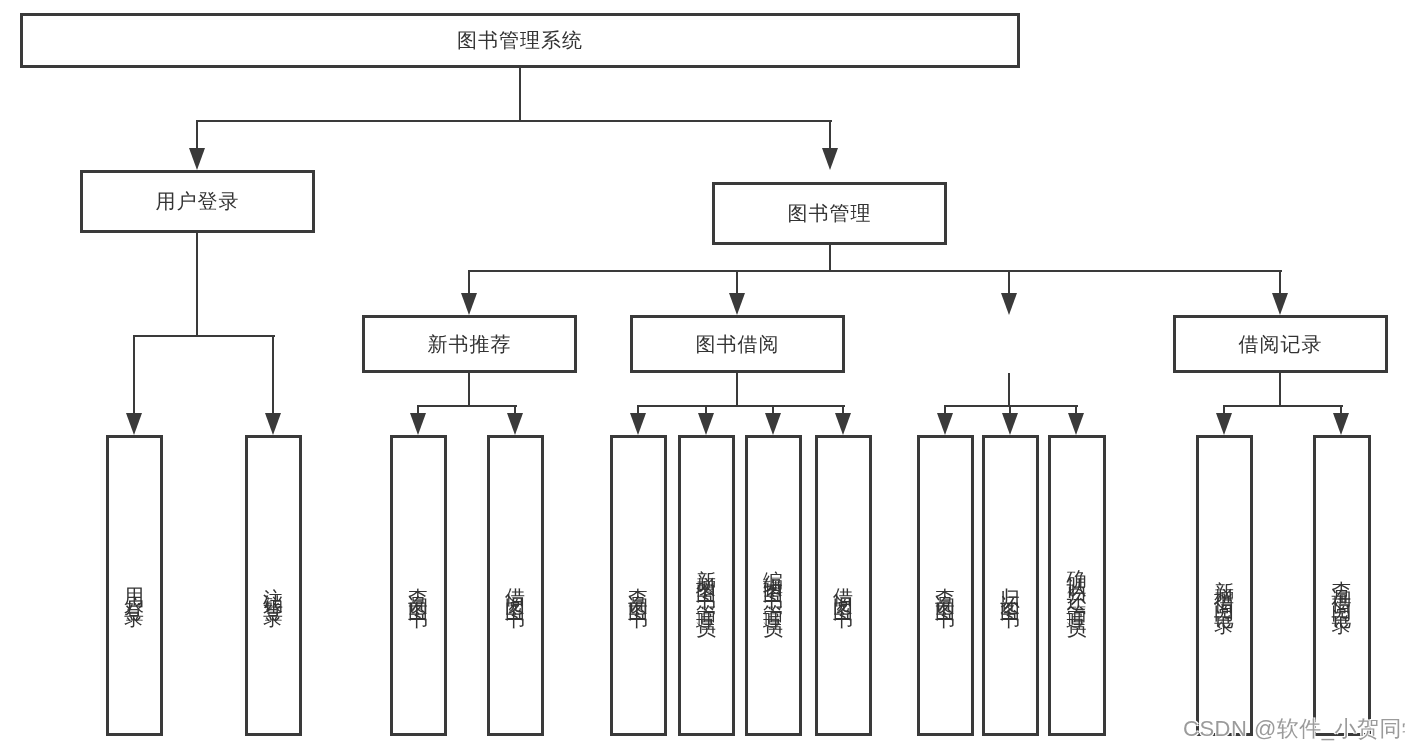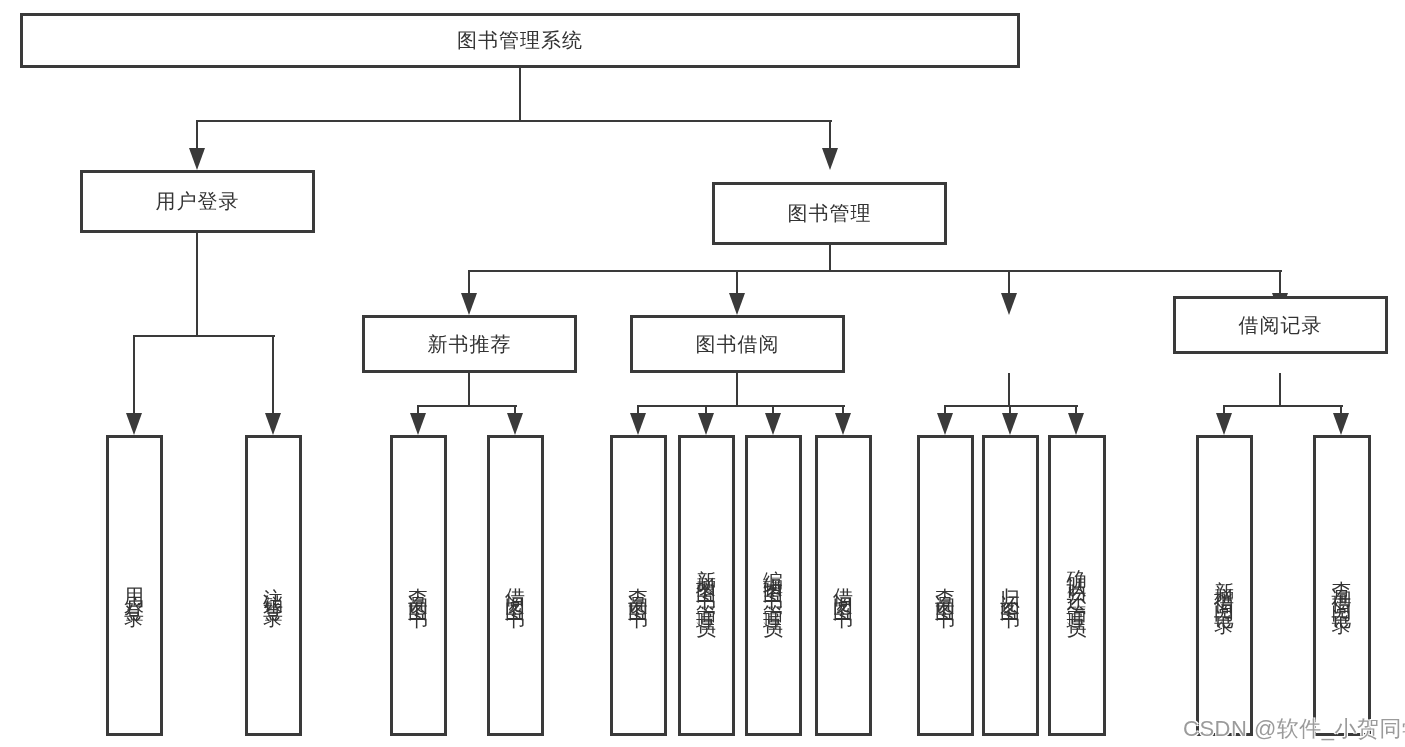--- a/index.html
+++ b/index.html
@@ -141,21 +141,21 @@
   <div class="node lvl1" style="left:712px;top:170px;width:235px;height:63px;margin-top:12px;">
     <span>图书管理</span>
   </div>
 
   <div class="node lvl2" style="left:362px;top:315px;width:215px;height:58px;">
     <span>新书推荐</span>
   </div>
   <div class="node lvl2" style="left:630px;top:315px;width:215px;height:58px;">
     <span>图书借阅</span>
   </div>
-  <div class="node lvl2" style="left:1173px;top:296px;width:215px;height:58px;">
+  <div class="node lvl2" style="left:1173px;top:315px;width:215px;height:58px;">
     <span>借阅记录</span>
   </div>
 
   <div class="node leaf" style="left:106px;top:435px;width:57px;height:301px;">
     <span class="vtext">用户登录</span>
   </div>
   <div class="node leaf" style="left:245px;top:435px;width:57px;height:301px;">
     <span class="vtext">注销登录</span>
   </div>
 

